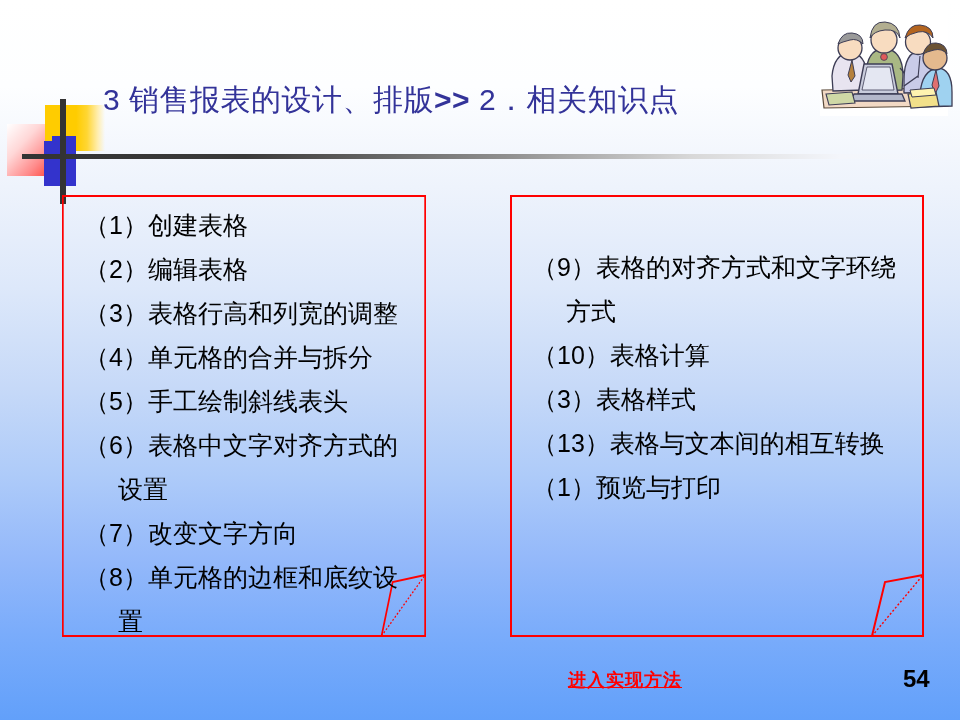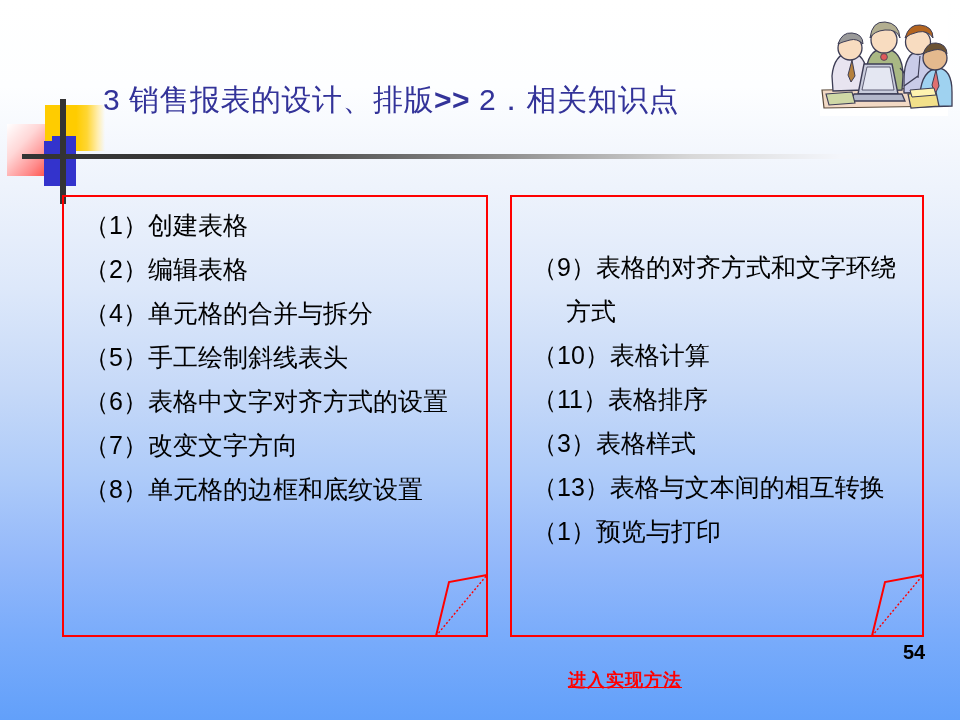--- a/index.html
+++ b/index.html
@@ -91,21 +91,21 @@
     position: absolute;
     box-sizing: border-box;
   }
   .box-svg {
     position: absolute;
     left: 0; top: 0;
     width: 100%;
     height: 100%;
     overflow: visible;
   }
-  #box-left  { left: 62px;  top: 195px; width: 426px; height: 442px; }
+  #box-left  { left: 62px;  top: 195px; width: 364px; height: 442px; }
   #box-right { left: 510px; top: 195px; width: 414px; height: 442px; padding-left: 19px; }
 
   .box-content {
     position: absolute;
     left: 0; right: 0;
     padding: 0 14px 0 22px;
   }
   #box-left .box-content  { top: 8px; }
   #box-right .box-content { top: 50px; }
 
@@ -128,22 +128,22 @@
     font-size: 18px;
     font-weight: bold;
     color: #ff0000;
     text-decoration: underline;
     letter-spacing: 1px;
     cursor: pointer;
   }
   #page-number {
     position: absolute;
     left: 903px;
-    top: 641px;
-    font-size: 20px;
+    top: 665px;
+    font-size: 24px;
     font-weight: bold;
     color: #000000;
   }
 </style>
 </head>
 <body>
 
 <div id="slide">
 
   <div class="motif motif-red"></div>
@@ -194,38 +194,38 @@
 
   <div class="box" id="box-left">
     <svg class="box-svg" viewBox="0 0 426 442" preserveAspectRatio="none">
       <path d="M1 1 L425 1 L425 441 L374 441 L1 441 Z" fill="none" stroke="#ff0000" stroke-width="2"></path>
       <path d="M374 441 L387 387 L425 380" fill="none" stroke="#ff0000" stroke-width="2"></path>
       <path d="M374 441 L425 380" fill="none" stroke="#ff0000" stroke-width="1.4" stroke-dasharray="2 2"></path>
     </svg>
     <div class="box-content">
       <div class="item">（1）创建表格</div>
       <div class="item">（2）编辑表格</div>
+      <div class="item">（3）表格行高和列宽的调整</div>
       <div class="item">（4）单元格的合并与拆分</div>
       <div class="item">（5）手工绘制斜线表头</div>
       <div class="item">（6）表格中文字对齐方式的设置</div>
       <div class="item">（7）改变文字方向</div>
       <div class="item">（8）单元格的边框和底纹设置</div>
     </div>
   </div>
 
   <div class="box" id="box-right">
     <svg class="box-svg" viewBox="0 0 414 442" preserveAspectRatio="none">
       <path d="M1 1 L413 1 L413 441 L362 441 L1 441 Z" fill="none" stroke="#ff0000" stroke-width="2"></path>
       <path d="M362 441 L375 387 L413 380" fill="none" stroke="#ff0000" stroke-width="2"></path>
       <path d="M362 441 L413 380" fill="none" stroke="#ff0000" stroke-width="1.4" stroke-dasharray="2 2"></path>
     </svg>
     <div class="box-content">
       <div class="item">（9）表格的对齐方式和文字环绕方式</div>
       <div class="item">（10）表格计算</div>
-      <div class="item">（11）表格排序</div>
       <div class="item">（3）表格样式</div>
       <div class="item">（13）表格与文本间的相互转换</div>
       <div class="item">（1）预览与打印</div>
     </div>
   </div>
 
   <a id="footer-link" href="#">进入实现方法</a>
   <div id="page-number">54</div>
 
 </div>

